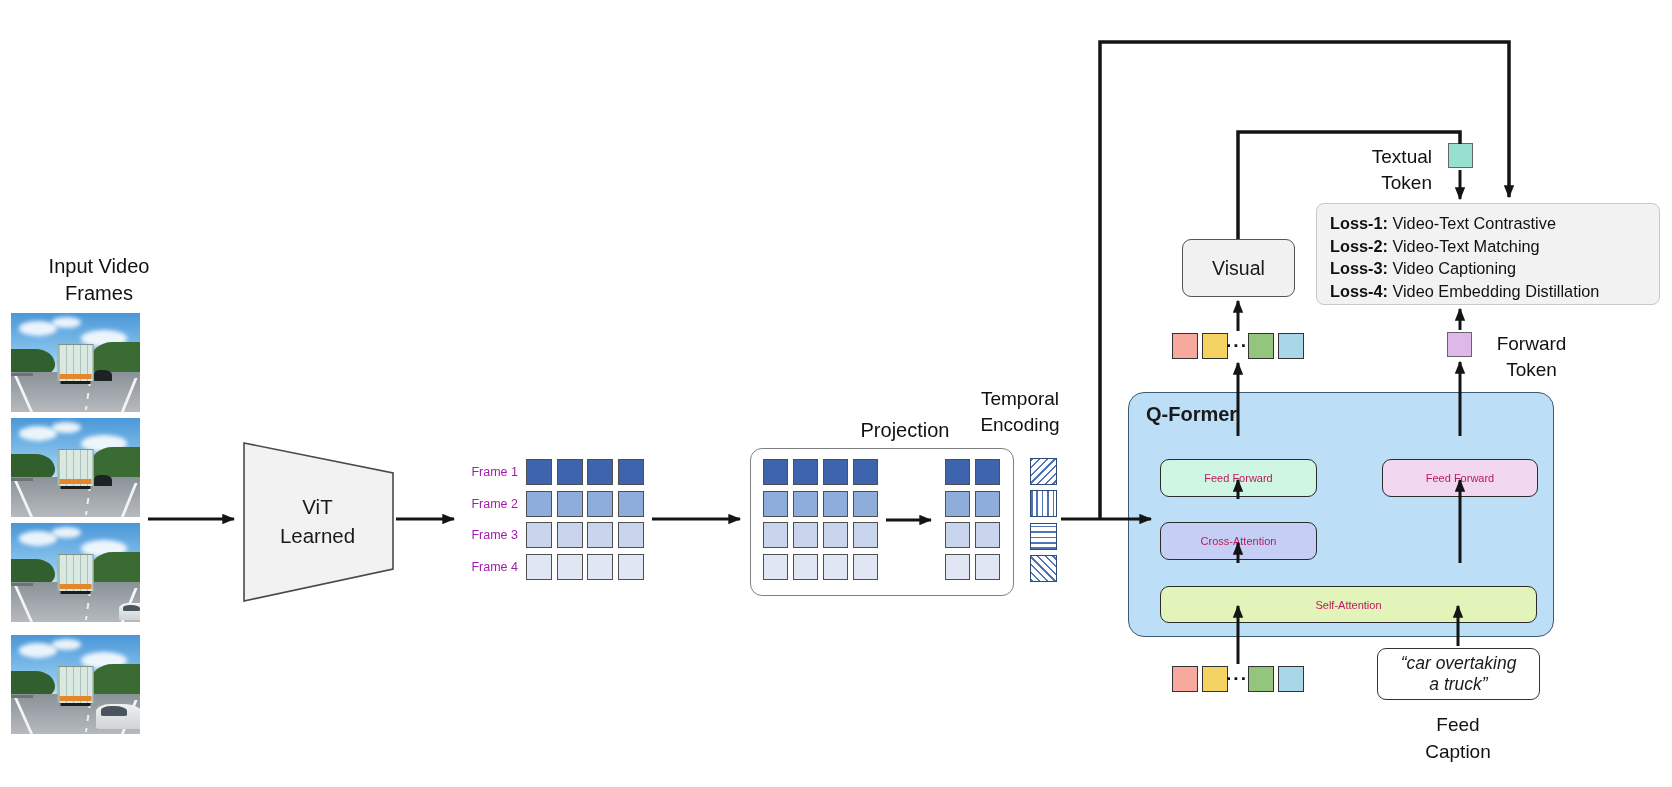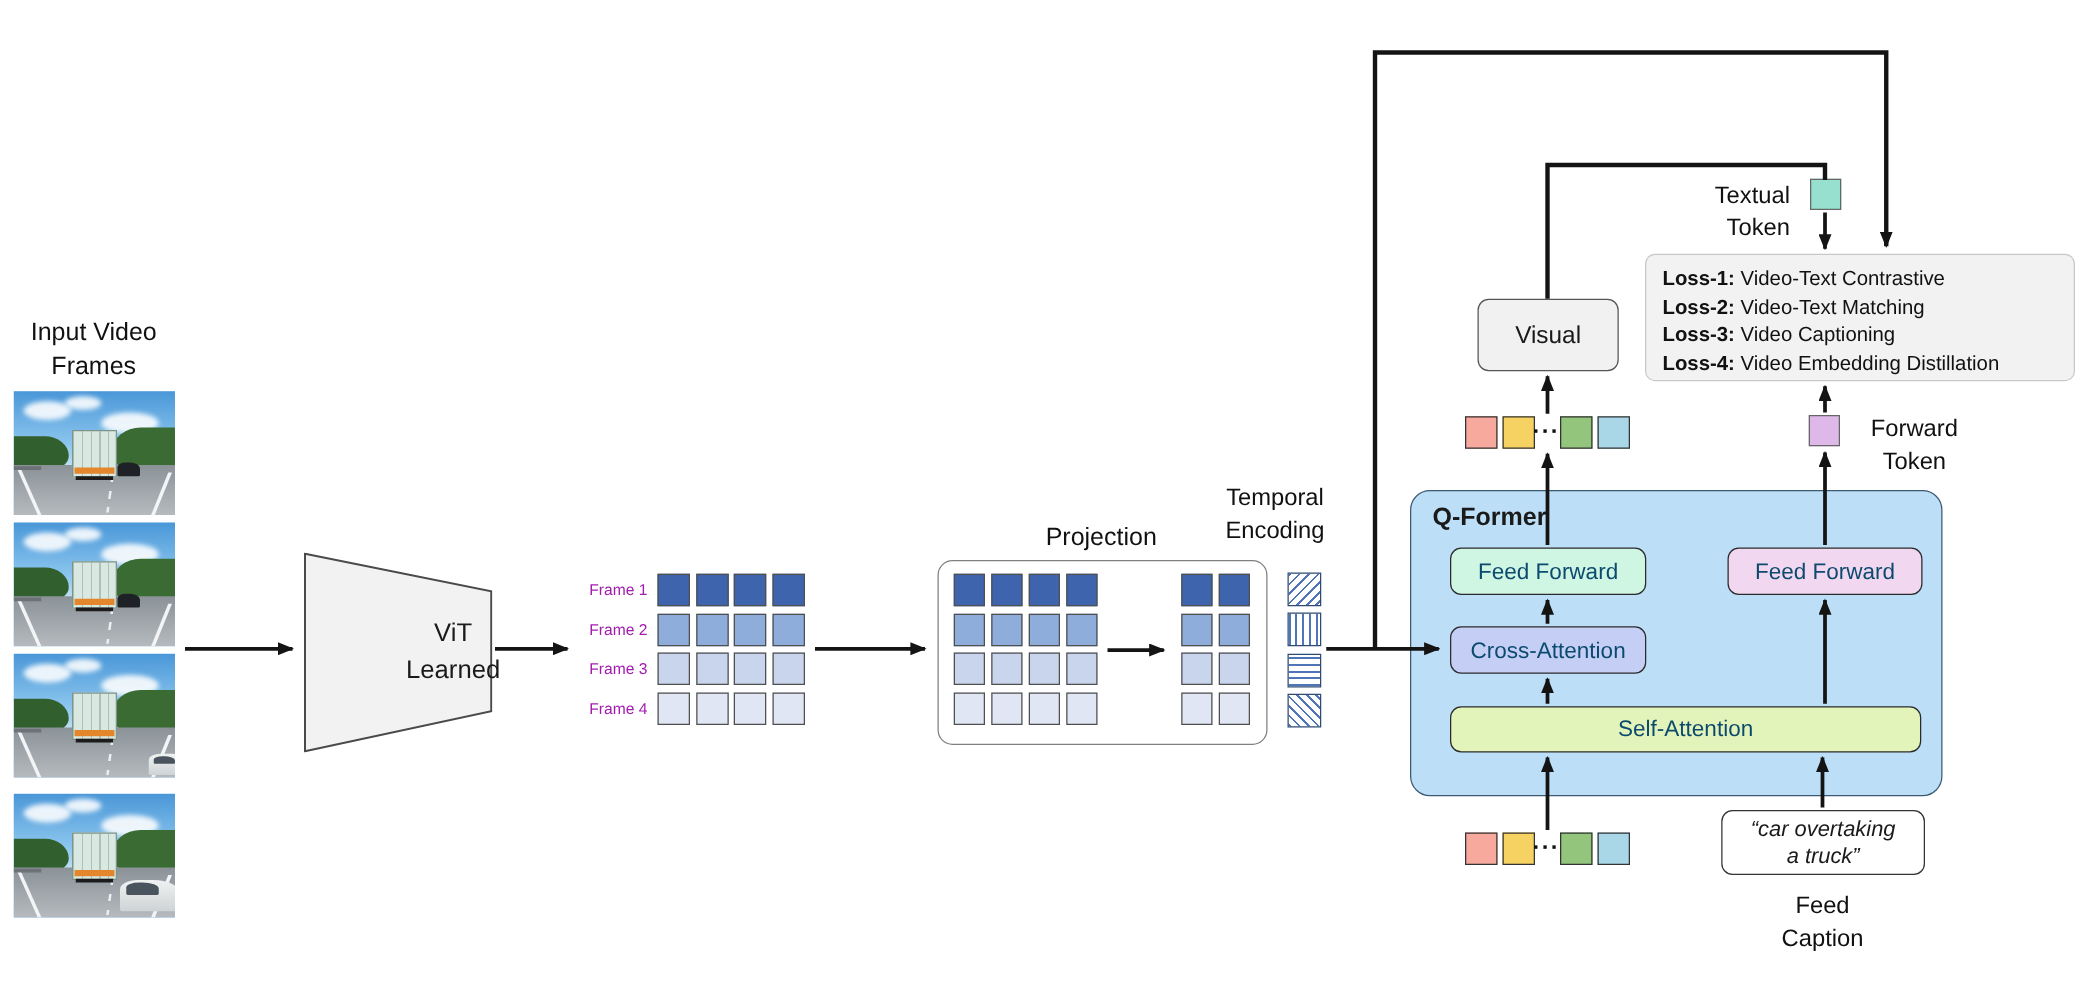--- a/index.html
+++ b/index.html
@@ -4,21 +4,21 @@
 <style>
   html,body{margin:0;padding:0;background:#ffffff;}
   #canvas{
     position:relative;width:1672px;height:787px;background:#ffffff;overflow:hidden;
     font-family:"Liberation Sans", sans-serif;color:#1a1a1a;
     --qf-bg:#BCDEF7; --ffl-bg:#CFF5E3; --ca-bg:#C5CFF5; --sa-bg:#E2F4B9; --ffr-bg:#F2D7F0;
     --hatch:#4F74B8; --gray-box:#F1F1F1;
   }
   .abs{position:absolute;}
   .ctr{text-align:center;}
-  .lbl{font-size:20px;line-height:27px;color:#111;}
+  .lbl{font-size:20px;line-height:27px;color:#111;padding-left:24px;}
   .lbl-sm{font-size:19px;line-height:26px;color:#111;}
 
   
   .vframe{position:absolute;left:11px;width:129px;height:99px;overflow:hidden;background:#7fb8e6;}
   .sky{position:absolute;left:0;top:0;right:0;height:62%;background:linear-gradient(180deg,#4a97d8,#8cc6ee 70%,#c3e1f2);}
   .cloud{position:absolute;background:#ffffff;border-radius:50%;filter:blur(2px);opacity:.88;}
   .c1{left:6%;top:8%;width:30%;height:15%;}
   .c2{left:54%;top:17%;width:36%;height:17%;}
   .c3{left:32%;top:4%;width:22%;height:11%;}
   .trees{position:absolute;}
@@ -48,25 +48,25 @@
   .hatch{position:absolute;width:27px;height:27px;border:1.3px solid #2f4a73;box-sizing:border-box;background-color:#fff;}
   .h-du{background-image:repeating-linear-gradient(135deg,var(--hatch) 0 1.6px,rgba(0,0,0,0) 1.6px 5.4px);}
   .h-v {background-image:repeating-linear-gradient(90deg, var(--hatch) 0 1.6px,rgba(0,0,0,0) 1.6px 5.4px);}
   .h-h {background-image:repeating-linear-gradient(0deg,  var(--hatch) 0 1.6px,rgba(0,0,0,0) 1.6px 5.4px);}
   .h-dd{background-image:repeating-linear-gradient(45deg, var(--hatch) 0 1.6px,rgba(0,0,0,0) 1.6px 5.4px);}
   .dots{position:absolute;font-size:19px;font-weight:bold;color:#111;letter-spacing:1px;text-align:center;}
 
   
   .round-box{position:absolute;box-sizing:border-box;display:flex;align-items:center;justify-content:center;}
   #vit-shape{position:absolute;left:243px;top:442px;}
-  #vit-label{position:absolute;left:243px;top:492px;width:149px;font-size:20.5px;line-height:29px;padding-left:45px;}
+  #vit-label{position:absolute;left:243px;top:492px;width:149px;font-size:20.5px;line-height:29px;}
   #projection-box{left:750px;top:448px;width:262px;height:146px;border:1.6px solid #808080;border-radius:12px;background:#fff;}
   #qformer-box{left:1128px;top:392px;width:424px;height:243px;background:var(--qf-bg);border:1.6px solid #3d5a73;border-radius:16px;}
   #qformer-label{left:1146px;top:403px;font-size:20px;font-weight:bold;}
-  .qf-inner{border:1.9px solid #2b2b2b;border-radius:9px;font-size:18px;color:#0c4a6e;}
+  .qf-inner{border:1.9px solid #2b2b2b;border-radius:9px;font-size:11px;color:#be185d;margin-top:21px;}
   #ff-left {left:1160px;top:438px;width:157px;height:38px;background:var(--ffl-bg);}
   #cross-att{left:1160px;top:501px;width:157px;height:38px;background:var(--ca-bg);}
   #self-att{left:1160px;top:565px;width:377px;height:37px;background:var(--sa-bg);}
   #ff-right{left:1382px;top:438px;width:156px;height:38px;background:var(--ffr-bg);}
   #pooling-box{left:1182px;top:239px;width:113px;height:58px;background:var(--gray-box);border:1.6px solid #555;border-radius:9px;font-size:19.5px;}
   #loss-box{left:1316px;top:203px;width:344px;height:102px;background:#F2F2F2;border:1.2px solid #c8c8c8;border-radius:8px;box-sizing:border-box;padding:8px 0 0 13px;}
   .loss-line{font-size:16.3px;line-height:22.7px;color:#111;white-space:nowrap;}
   .loss-line .lb{font-weight:bold;}
   .token{position:absolute;width:25px;height:25px;border:1.5px solid #666;box-sizing:border-box;}
   #visual-token{left:1448px;top:143px;}

